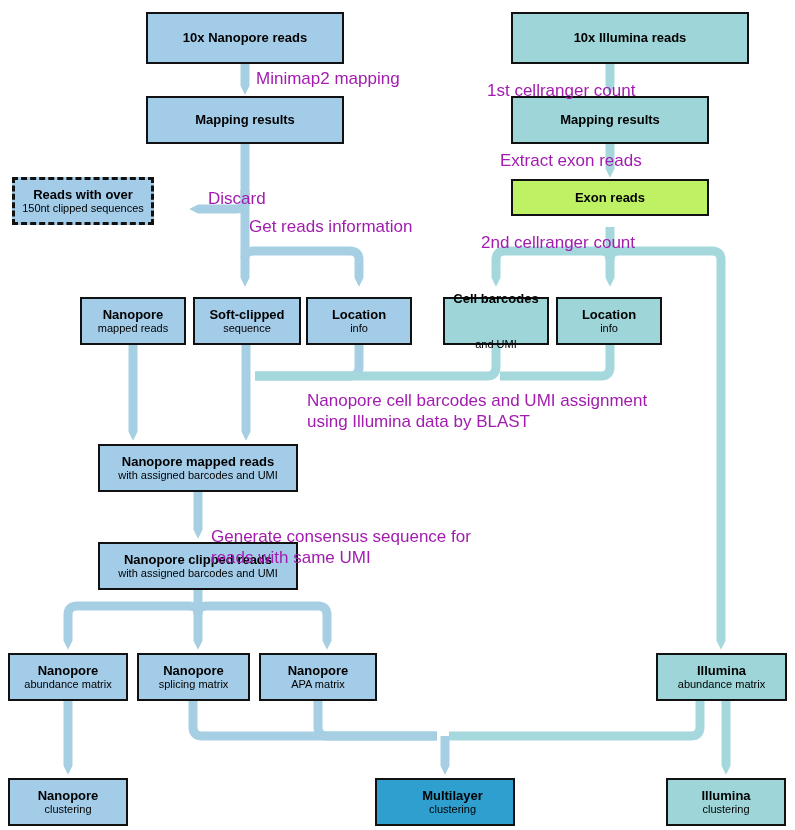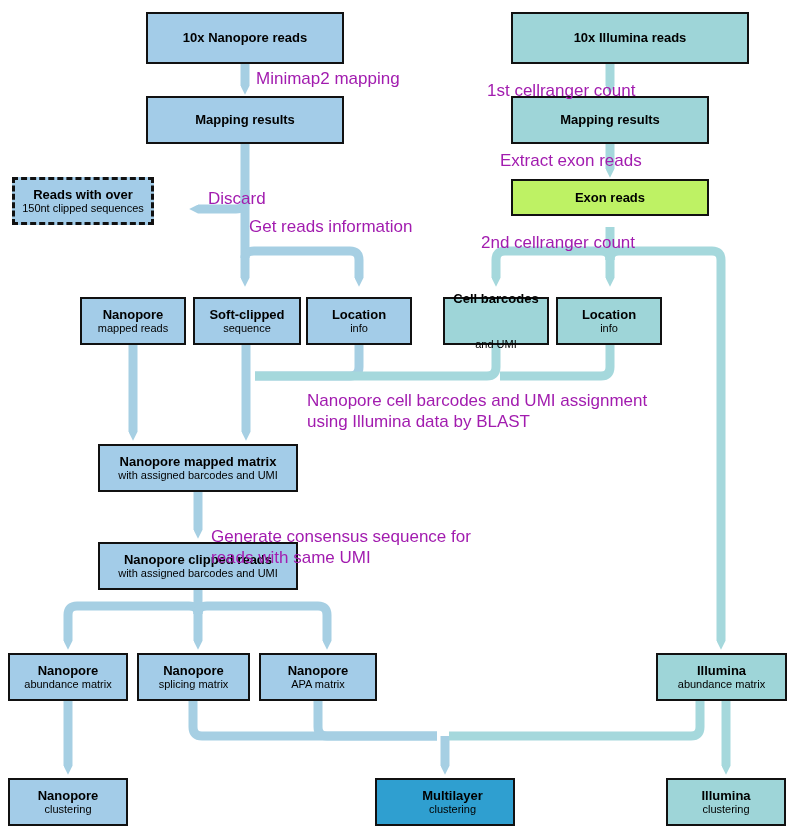--- a/index.html
+++ b/index.html
@@ -141,21 +141,21 @@
       </div>
       <div class="node" style="left: 443px; top: 297px; width: 106px; height: 48px; background: rgb(158, 213, 216); border-color: rgb(17, 17, 17); gap: 32px;">
         <span class="l1">Cell barcodes</span>
         <span class="l2">and UMI</span>
       </div>
       <div class="node" style="left: 556px; top: 297px; width: 106px; height: 48px; background: rgb(158, 213, 216); border-color: rgb(17, 17, 17);">
         <span class="l1">Location</span>
         <span class="l2">info</span>
       </div>
       <div class="node" style="left: 98px; top: 444px; width: 200px; height: 48px; background: rgb(163, 204, 232); border-color: rgb(17, 17, 17);">
-        <span class="l1">Nanopore mapped matrix</span>
+        <span class="l1">Nanopore mapped reads</span>
         <span class="l2">with assigned barcodes and UMI</span>
       </div>
       <div class="node" style="left: 98px; top: 542px; width: 200px; height: 48px; background: rgb(163, 204, 232); border-color: rgb(17, 17, 17);">
         <span class="l1">Nanopore clipped reads</span>
         <span class="l2">with assigned barcodes and UMI</span>
       </div>
       <div class="node" style="left: 8px; top: 653px; width: 120px; height: 48px; background: rgb(163, 204, 232); border-color: rgb(17, 17, 17);">
         <span class="l1">Nanopore</span>
         <span class="l2">abundance matrix</span>
       </div>

